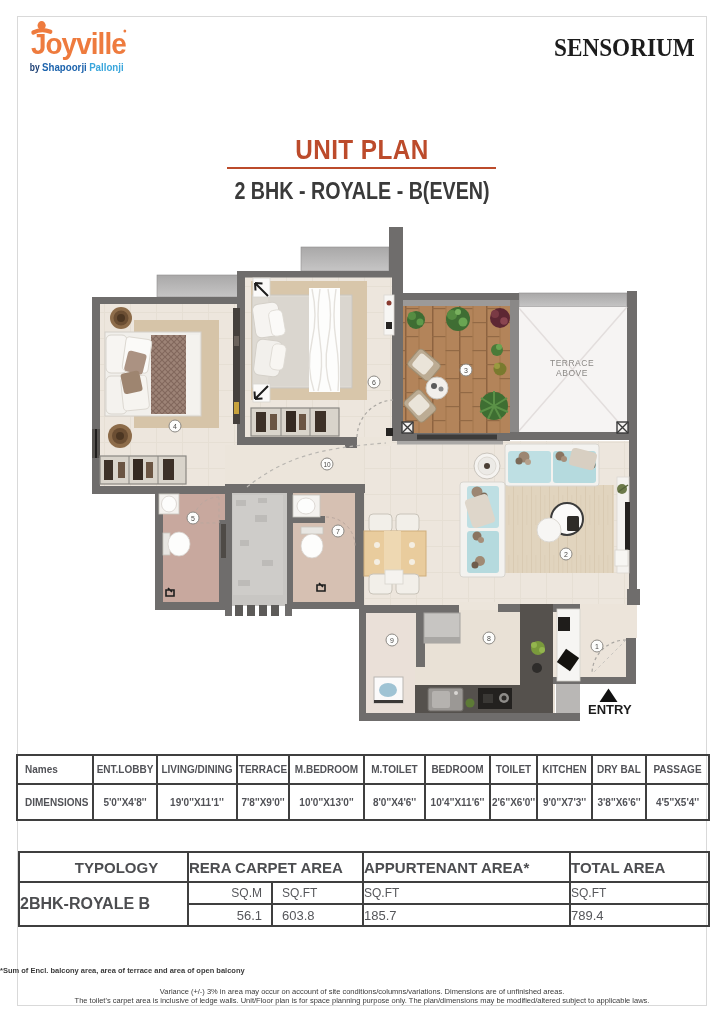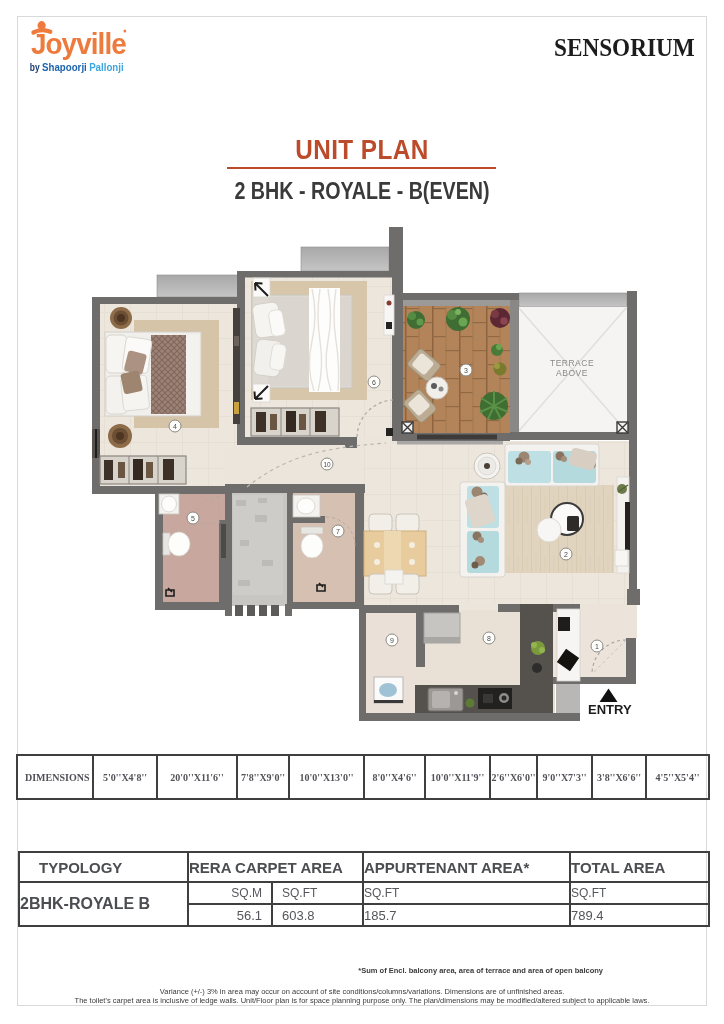--- a/index.html
+++ b/index.html
@@ -458,68 +458,81 @@
         <col style="width:52px">
         <col style="width:75px">
         <col style="width:61px">
         <col style="width:65px">
         <col style="width:47px">
         <col style="width:55px">
         <col style="width:54px">
         <col style="width:63px">
       </colgroup>
 <tbody>
-<tr style="height:44px;font-family:Liberation Serif, serif;">
+        <tr style="height:29px;">
+ <td class="c1">Names</td>
+          <td>ENT.LOBBY</td>
+          <td>LIVING/DINING</td>
+          <td>TERRACE</td>
+          <td>M.BEDROOM</td>
+          <td>M.TOILET</td>
+          <td>BEDROOM</td>
+          <td>TOILET</td>
+          <td>KITCHEN</td>
+          <td>DRY BAL</td>
+          <td>PASSAGE</td>
+</tr>
+<tr style="height:36px;">
  <td class="c1">DIMENSIONS</td>
           <td>5'0''X4'8''</td>
-          <td>20'0''X11'6''</td>
+          <td>19'0''X11'1''</td>
           <td>7'8''X9'0''</td>
           <td>10'0''X13'0''</td>
           <td>8'0''X4'6''</td>
-          <td>10'0''X11'9''</td>
+          <td>10'4''X11'6''</td>
           <td>2'6''X6'0''</td>
           <td>9'0''X7'3''</td>
           <td>3'8''X6'6''</td>
           <td>4'5''X5'4''</td>
 </tr>
 </tbody>
     </table>
 
 <table class="t2" style="position:absolute;left:18px;top:851px;width:690px;border-collapse:collapse;table-layout:fixed;color:#55565a;">
 <colgroup>
         <col style="width:169px">
         <col style="width:84px">
         <col style="width:91px">
         <col style="width:207px">
         <col style="width:139px">
       </colgroup>
 <tbody>
         <tr style="height:30px;font-size:15px;font-weight:bold;">
- <td class="h" style="text-align:left;padding-left:19px;">TYPOLOGY</td>
+ <td class="h" style="text-align:center;padding-left:26px;">TYPOLOGY</td>
           <td colspan="2" class="h">RERA CARPET AREA</td>
           <td class="h">APPURTENANT AREA*</td>
           <td class="h">TOTAL AREA</td>
 </tr>
 <tr style="height:22px;font-size:12px;">
  <td rowspan="2" class="typ" style="">2BHK-ROYALE B</td>
           <td class="r">SQ.M</td>
           <td class="l">SQ.FT</td>
           <td>SQ.FT</td>
           <td>SQ.FT</td>
 </tr>
 <tr style="height:22px;font-size:13px;">
  <td class="r">56.1</td>
           <td class="l">603.8</td>
           <td>185.7</td>
           <td>789.4</td>
 </tr>
 </tbody>
     </table>
 
-<div class="abs" style="left:0;top:966px;width:603px;text-align:right;font-size:7.5px;font-weight:bold;color:#3a3a3a;">*Sum of Encl. balcony area, area of terrace and area of open balcony</div>
+<div class="abs" style="left:0;top:966px;width:603px;text-align:left;font-size:7.5px;font-weight:bold;color:#3a3a3a;">*Sum of Encl. balcony area, area of terrace and area of open balcony</div>
 
 <div class="abs" style="left:0;top:987px;width:724px;text-align:center;font-size:7.5px;color:#3a3a3a;line-height:9px;">Variance (+/-) 3% in area may occur on account of site conditions/columns/variations. Dimensions are of unfinished areas.<br>The toilet's carpet area is inclusive of ledge walls. Unit/Floor plan is for space planning purpose only. The plan/dimensions may be modified/altered subject to applicable laws.</div>
 
 </div>
 <style>
  .t1 td{border:2px solid #3f3f3f;text-align:center;padding:0;}
  .t1 .c1{text-align:left;padding-left:7px;}
  .t2 td{border:2px solid #3f3f3f;text-align:left;padding:0;}
  .t2 .typ{font-size:16px;font-weight:bold;text-align:left;color:#4c4d50;}
  .t2 .h{color:#4c4d50;}

